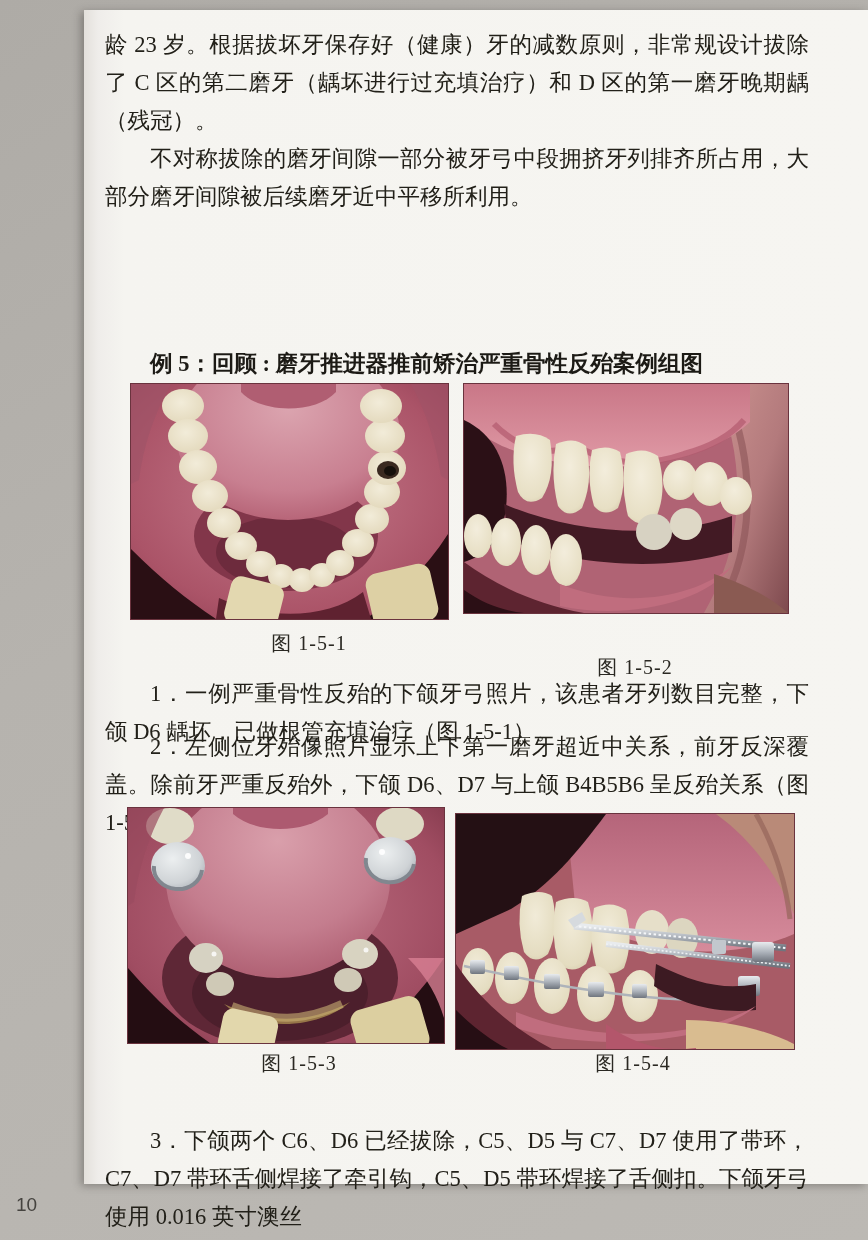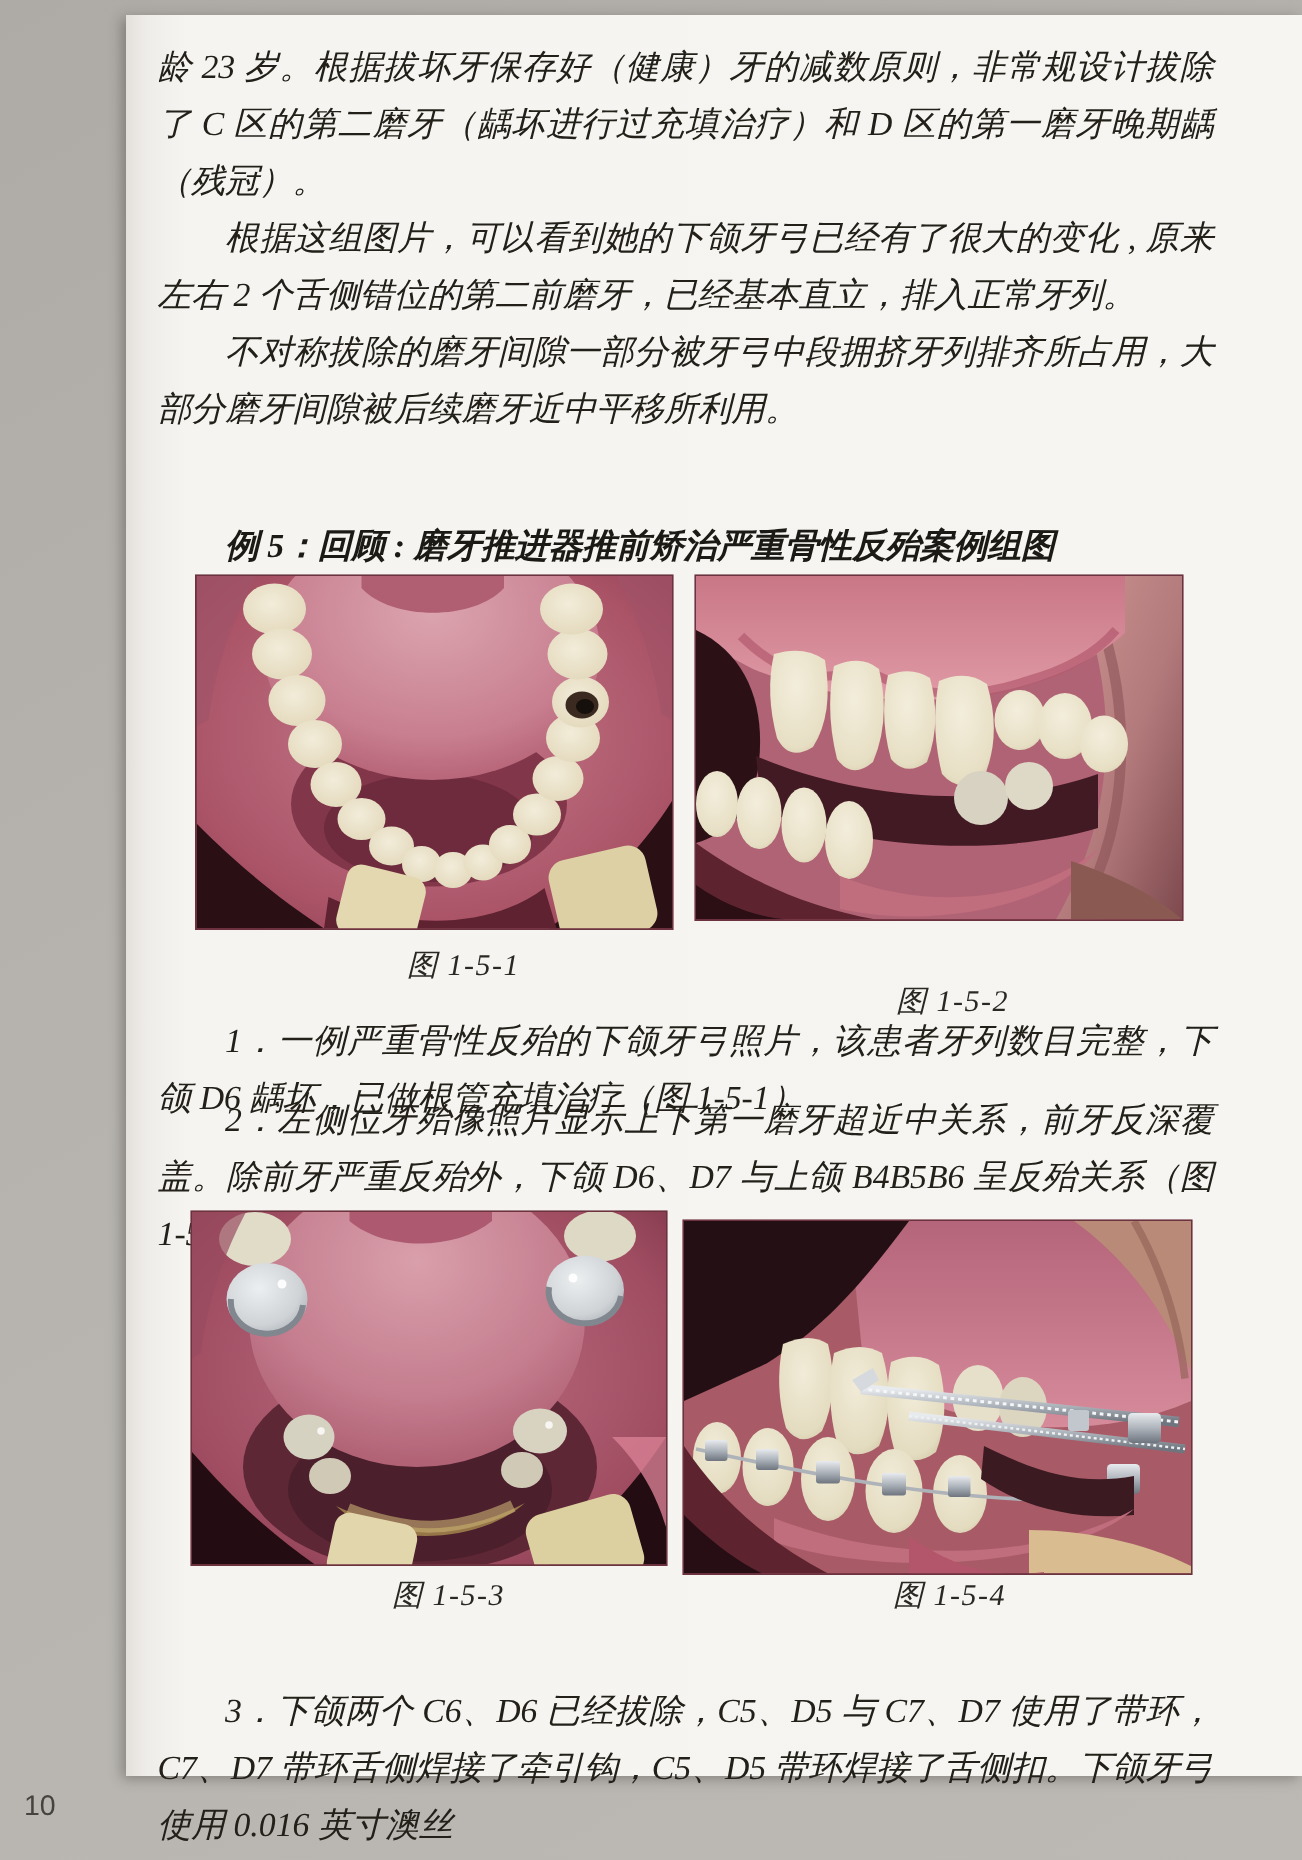--- a/index.html
+++ b/index.html
@@ -5,21 +5,20 @@
   html,body{margin:0;padding:0;}
   body{
     width:868px;height:1240px;position:relative;overflow:hidden;
     background:linear-gradient(150deg,#aeaba6 0%,#b6b3ae 40%,#bcb9b4 100%);
     font-family:"Liberation Serif", serif;
   }
   .page{
     position:absolute;left:84px;top:10px;width:784px;height:1174px;
     background:linear-gradient(90deg,#e3e0db 0px,#efedea 14px,#f5f4f0 40px,#f6f5f1 100%);
     box-shadow:-3px 2px 8px rgba(40,38,35,.35);
-    font-style:italic;
   }
   .bodytext{
     position:absolute;left:21px;top:16px;width:704px;
     font-size:22.5px;line-height:38px;color:#222019;text-align:justify;
   }
   .bodytext p{margin:0;}
   .ind{text-indent:2em;}
   .heading{
     position:absolute;left:21px;top:326px;width:704px;
     font-size:22.5px;font-weight:700;color:#1c1a15;text-indent:2em;white-space:nowrap;margin-top:12px;
@@ -42,21 +41,20 @@
     font-family:"Liberation Sans", sans-serif;
   }
 </style>
 </head>
 <body>
 
 <div class="page">
 
   <div class="bodytext">
     <p>龄 23 岁。根据拔坏牙保存好（健康）牙的减数原则，非常规设计拔除了 C 区的第二磨牙（龋坏进行过充填治疗）和 D 区的第一磨牙晚期龋（残冠）。</p>
-    <p class="ind">根据这组图片，可以看到她的下颌牙弓已经有了很大的变化 , 原来左右 2 个舌侧错位的第二前磨牙，已经基本直立，排入正常牙列。</p>
     <p class="ind">不对称拔除的磨牙间隙一部分被牙弓中段拥挤牙列排齐所占用，大部分磨牙间隙被后续磨牙近中平移所利用。</p>
   </div>
 
   <div class="heading">例 5：回顾 : 磨牙推进器推前矫治严重骨性反殆案例组图</div>
 
   <div class="photo" style="left:46px;top:373px;width:317px;height:235px;">
     <svg viewBox="0 0 317 235" preserveAspectRatio="none">
       <defs>
         <radialGradient id="g1base" cx="50%" cy="45%" r="75%">
           <stop offset="0%" stop-color="#c67b8c"></stop>

